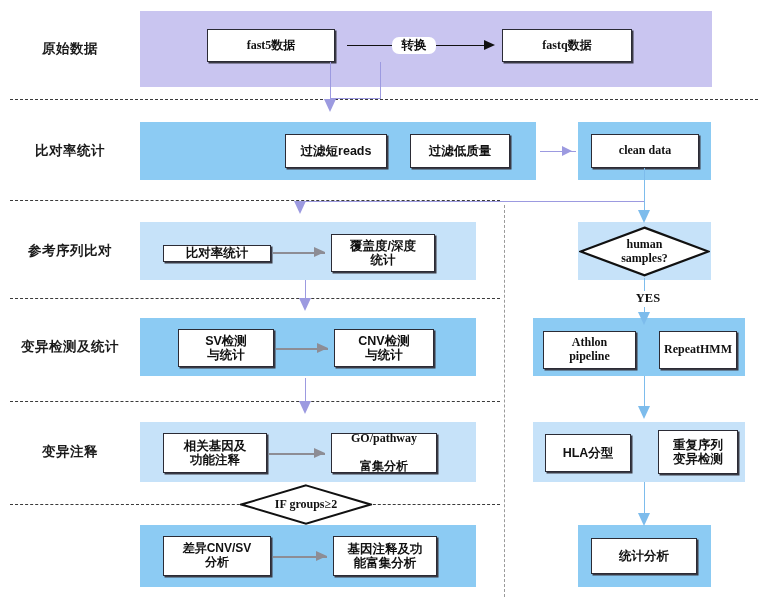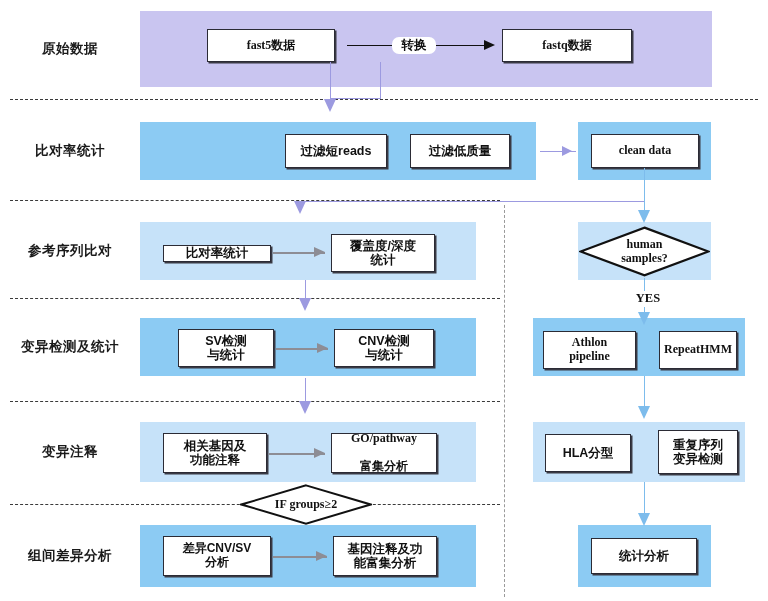--- a/index.html
+++ b/index.html
@@ -126,21 +126,20 @@
   <div class="band blue-light" style="left:533px;top:422px;width:212px;height:60px;"></div>
 
   <div class="band blue-dark" style="left:140px;top:525px;width:336px;height:62px;"></div>
   <div class="band blue-dark" style="left:578px;top:525px;width:133px;height:62px;"></div>
 
   <div class="row-label" style="top:42px;">原始数据</div>
   <div class="row-label" style="top:144px;">比对率统计</div>
   <div class="row-label" style="top:244px;">参考序列比对</div>
   <div class="row-label" style="top:340px;">变异检测及统计</div>
   <div class="row-label" style="top:445px;">变异注释</div>
-  <div class="row-label" style="top:549px;">组间差异分析</div>
 
   <div class="hsep" style="left:10px;top:99px;width:748px;"></div>
   <div class="hsep" style="left:10px;top:200px;width:490px;"></div>
   <div class="hsep" style="left:10px;top:298px;width:490px;"></div>
   <div class="hsep" style="left:10px;top:401px;width:490px;"></div>
   <div class="hsep" style="left:10px;top:504px;width:255px;"></div>
   <div class="hsep" style="left:348px;top:504px;width:152px;"></div>
 
   <div class="vsep" style="left:504px;top:205px;width:0;height:392px;"></div>
 

